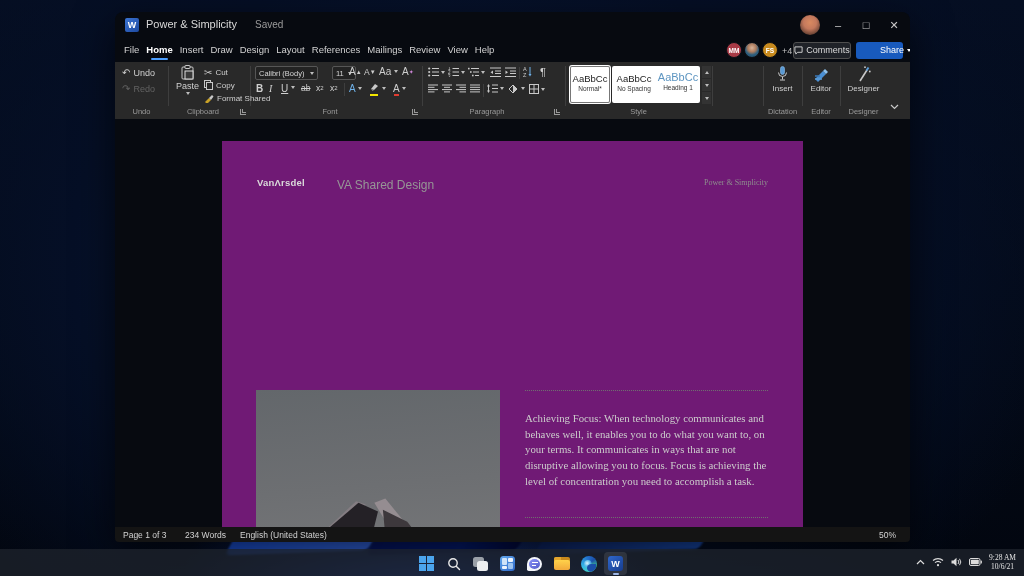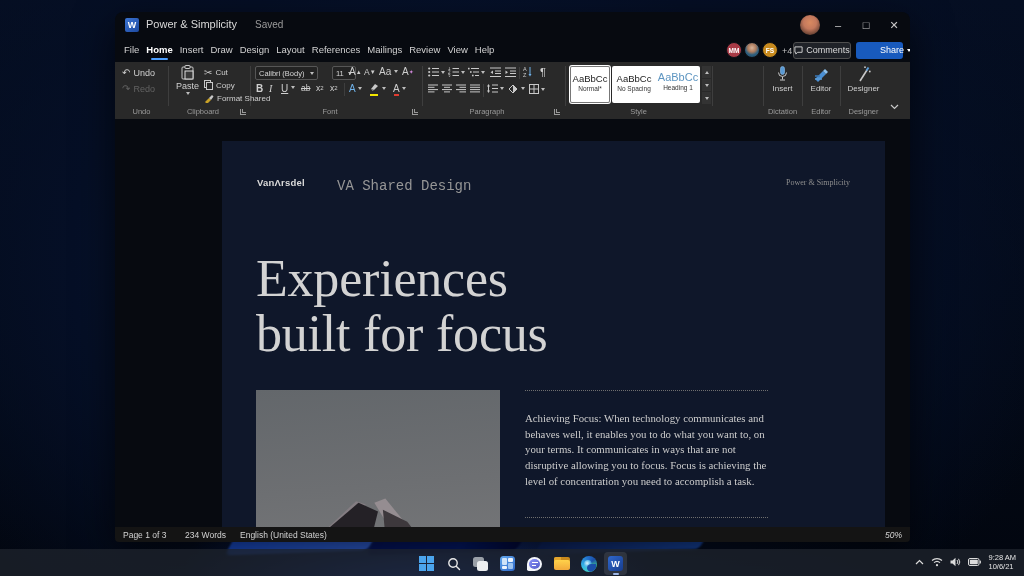--- a/index.html
+++ b/index.html
@@ -72,24 +72,24 @@
     white-space:nowrap; overflow:hidden; }
   .fbtn { position:absolute; display:flex; align-items:center; justify-content:center; color:#cfcfcf; font-size:10px; }
   .ubar { position:absolute; left:1px; right:1px; bottom:-2px; height:2.5px; }
   .stylecard { position:absolute; top:4px; height:37px; background:#fff; border-radius:2px; text-align:center; }
   .stylecard .sample { font-size:9.5px; color:#1a1a1a; margin-top:7px; font-family:"Liberation Sans",sans-serif; }
   .stylecard .sname { font-size:6.5px; color:#333; margin-top:1px; }
   .sarrow { position:absolute; left:137px; width:9px; height:12px; background:#333; display:flex; align-items:center; justify-content:center; }
 
   
   #canvas { position:absolute; left:0; top:107px; width:100%; height:408px; background:#070a10; overflow:hidden; }
-  #page { position:absolute; left:107px; top:22px; width:663px; height:420px; background:#0f172a; }
+  #page { position:absolute; left:107px; top:22px; width:581px; height:420px; background:#701a75; }
   #page-header { position:absolute; left:35px; right:35px; top:36px; height:12px; }
   #ph-logo { position:absolute; left:0; top:0; font-size:9.5px; font-weight:bold; color:#dadada; letter-spacing:0.2px; }
-  #ph-center { position:absolute; left:80px; top:1px; font-size:14px; color:#969696; font-family:Liberation Mono, monospace; }
+  #ph-center { position:absolute; left:80px; top:1px; font-size:12px; color:#969696; font-family:Liberation Sans, sans-serif; }
   #ph-right { position:absolute; right:0; top:1px; font-size:8px; color:#8e8e8e; font-family:"Liberation Serif",serif; }
   #doc-heading { position:absolute; left:34px; top:110px; font-family:"Liberation Serif",serif;
     font-size:52px; line-height:55px; color:#d3d3d3; font-weight:400; letter-spacing:-0.2px; }
   #doc-image { position:absolute; left:34px; top:249px; width:244px; height:171px;
     background:linear-gradient(175deg,#63676b 0%, #6d6f72 55%, #767779 100%); overflow:hidden; }
   .bldg0 { position:absolute; inset:0; background:#847d82;
     clip-path:polygon(41% 65%, 45% 67%, 21% 100%, 15% 100%); }
   .bldg1 { position:absolute; inset:0; background:#242126;
     clip-path:polygon(42% 66%, 50% 71%, 45% 100%, 14% 100%); }
   .bldg2 { position:absolute; inset:0; background:#958d91;
@@ -107,21 +107,21 @@
   #statusbar span { position:absolute; top:2.5px; }
 
   
   #taskbar { position:absolute; left:0; top:549px; width:1024px; height:27px; background:rgba(30,34,44,0.78); }
   #taskbar .tslot { top:3px; }
   .tslot { position:absolute; top:1px; width:23px; height:23px; border-radius:4px;
     display:flex; align-items:center; justify-content:center; }
   .tslot.active { background:rgba(255,255,255,0.10); }
   .tindicator { position:absolute; bottom:0px; left:8.5px; width:6px; height:2px; border-radius:2px; background:#9eb7e8; }
   #tray { position:absolute; right:8px; top:0; height:25px; display:flex; align-items:center; gap:7px; }
-  #tray-clock { text-align:left; font-size:7.5px; line-height:9px; color:#e4e4e4; }
+  #tray-clock { text-align:center; font-size:7.5px; line-height:9px; color:#e4e4e4;font-family:Liberation Serif, serif; }
 </style>
 </head>
 <body>
 
 <div id="wallpaper">
   <div class="streak" style="left:232px;top:531px;width:140px;height:22px;background:linear-gradient(95deg,#1a4fd0,#3263da);transform:skewX(-30deg) rotate(-2deg);filter:blur(1px);"></div>
   <div class="streak" style="left:372px;top:535px;width:148px;height:18px;background:linear-gradient(95deg,#041563,#041b70 60%,#020940);transform:skewX(-28deg) rotate(-2deg);filter:blur(1px);"></div>
   <div class="streak" style="left:540px;top:536px;width:162px;height:16px;background:linear-gradient(95deg,#0e2462,#1848a8);transform:skewX(-26deg) rotate(-2deg);filter:blur(1px);"></div>
 </div>
 
@@ -475,43 +475,39 @@
     </div>
   </div>
 
   <div id="canvas">
     <div id="page">
       <div id="page-header">
         <span id="ph-logo">VanΛrsdel</span>
         <span id="ph-center">VA Shared Design</span>
         <span id="ph-right">Power &amp; Simplicity</span>
       </div>
-      <div id="doc-heading">
-        <div>Experiences</div>
-        <div>built for focus</div>
-      </div>
       <div id="doc-image">
         <div class="bldg0"></div>
         <div class="bldg1"></div>
         <div class="bldg2"></div>
         <div class="bldg3"></div>
       </div>
       <div id="doc-col">
         <div class="dotline"></div>
         <div id="doc-para">Achieving Focus: When technology communicates and behaves well, it enables you to do what you want to, on your terms. It communicates in ways that are not disruptive allowing you to focus. Focus is achieving the level of concentration you need to accomplish a task.</div>
         <div class="dotline"></div>
       </div>
     </div>
   </div>
 
   <div id="statusbar">
     <span style="left:8px;">Page 1 of 3</span>
     <span style="left:70px;text-align:center;">234 Words</span>
     <span style="left:125px;">English (United States)</span>
-    <span style="right:8px;font-style:italic;">50%</span>
+    <span style="right:14px;">50%</span>
   </div>
 </div>
 
 <div id="taskbar">
   <div class="tslot" style="left:415px;">
     <div style="display:grid;grid-template-columns:7px 7px;grid-template-rows:7px 7px;gap:1px;">
       <div style="background:#4ba5ee;"></div>
         <div style="background:#4ba5ee;"></div>
         <div style="background:#4ba5ee;"></div>
         <div style="background:#4ba5ee;"></div>

